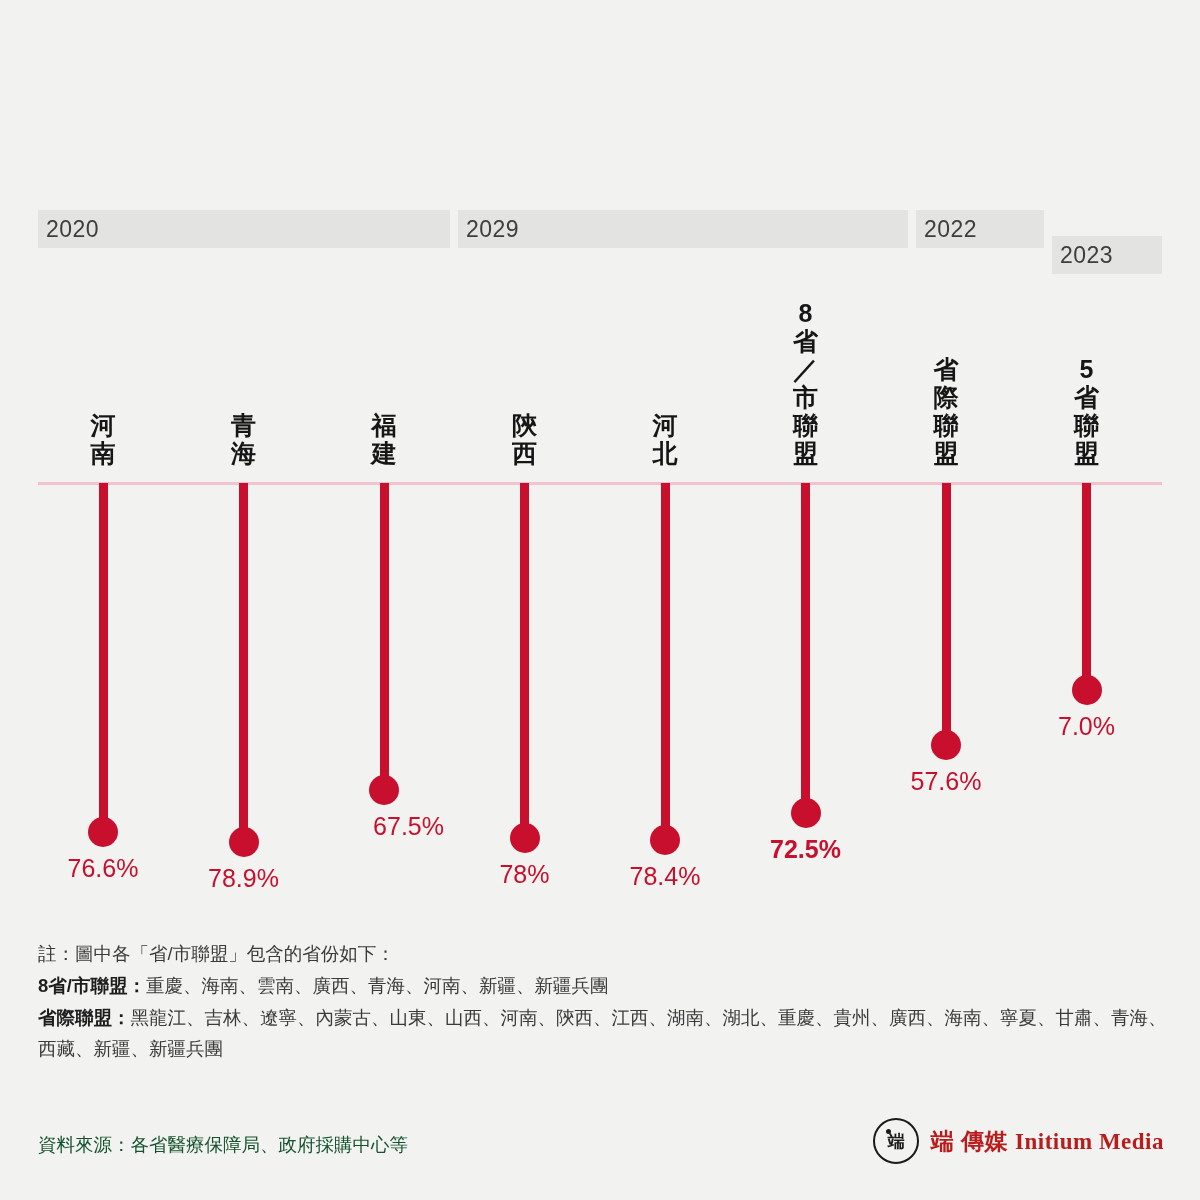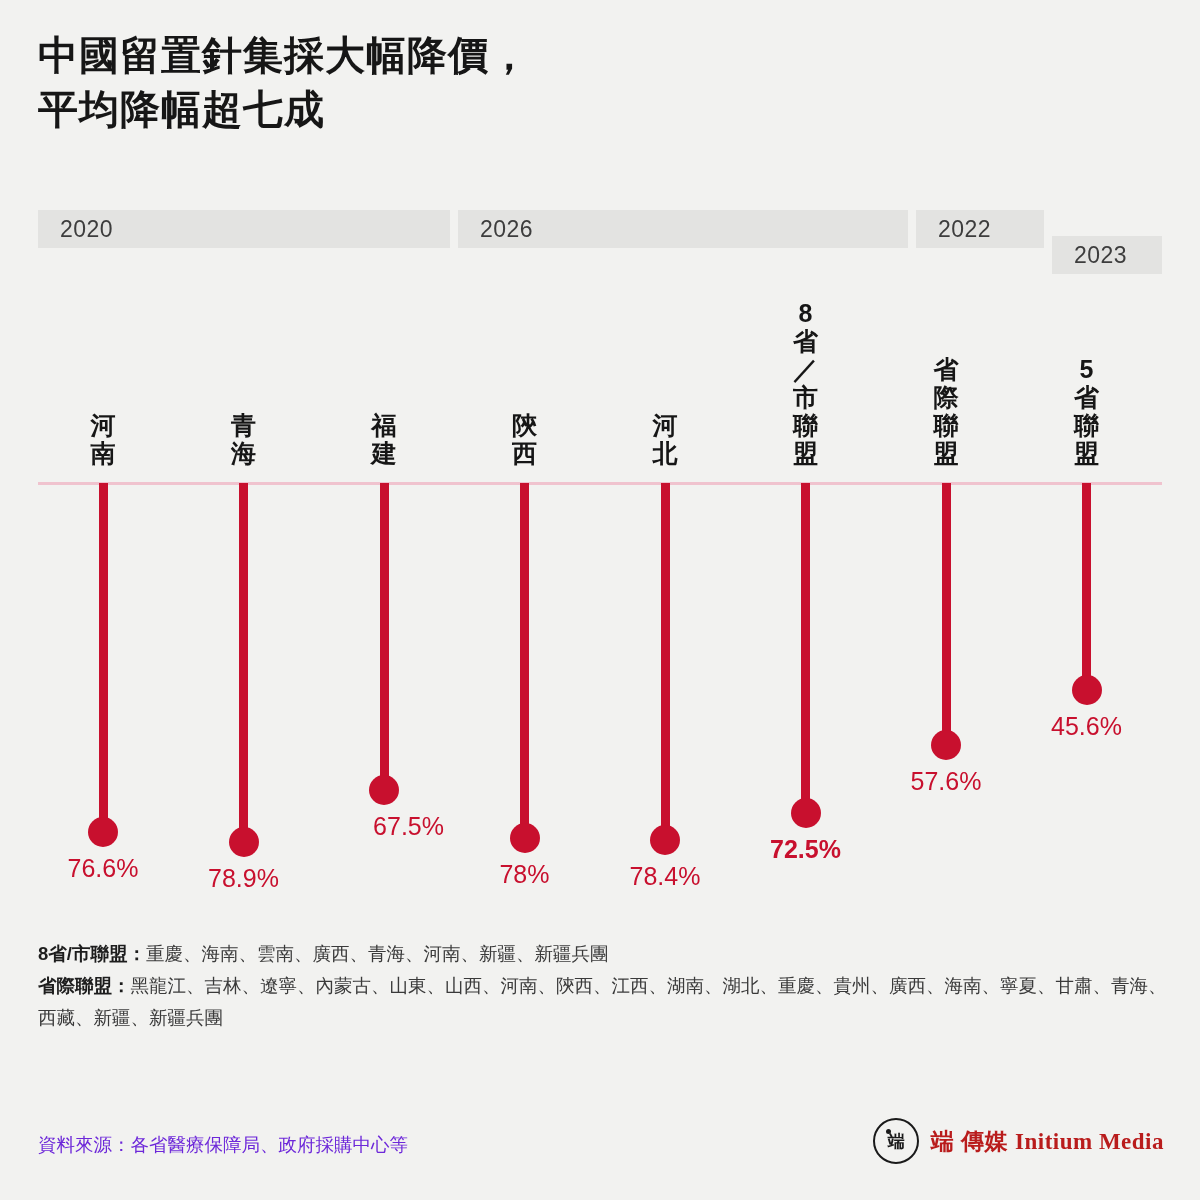--- a/index.html
+++ b/index.html
@@ -47,21 +47,21 @@
     top: 0;
     height: 38px;
     background: #e3e3e1;
     box-sizing: border-box;
     display: flex;
     align-items: center;
   }
   .year-cell span {
     font-size: 23px;
     color: #3d3d3d;
-    padding-left: 22px;
+    padding-left: 8px;
     letter-spacing: 0.5px;
   }
 
   
   .plot {
     position: absolute;
     left: 0;
     top: 0;
     width: 1200px;
     height: 1200px;
@@ -122,21 +122,21 @@
     white-space: normal;
   }
   .notes b {
     color: #1d1d1d;
   }
   .source {
     position: absolute;
     left: 38px;
     top: 1132px;
     font-size: 18.5px;
-    color: #6d28d9;
+    color: #14532d;
   }
 
   
   .logo {
     position: absolute;
     right: 36px;
     bottom: 36px;
     display: flex;
     align-items: center;
     gap: 12px;
@@ -178,29 +178,27 @@
   .logo-text .en {
     font-family: "Liberation Serif", "DejaVu Serif", serif;
     font-weight: bold;
   }
 </style>
 </head>
 <body>
 
 <div class="page">
 
-  <div class="title">中國留置針集採大幅降價，
-平均降幅超七成</div>
 
   <div class="year-band">
       <div class="year-cell" style="left: 0px; width: 412px;">
         <span>2020</span>
       </div>
       <div class="year-cell" style="left: 420px; width: 450px;">
-        <span>2026</span>
+        <span>2029</span>
       </div>
       <div class="year-cell" style="left: 878px; width: 128px;">
         <span>2022</span>
       </div>
       <div class="year-cell" style="left: 1014px; width: 110px; margin-top: 26px;">
         <span>2023</span>
       </div>
     </div>
 
   <div class="plot">
@@ -255,30 +253,31 @@
       <div class="dot" style="left: 931px; top: 730.08px;"></div>
       <div class="value" style="top: 767.08px; left: 886px; width: 120px; text-align: center;">57.6%</div>
       <div class="vlabel" style="left: 929px; top: 355px;">
         <span class="ch">省</span>
         <span class="ch">際</span>
         <span class="ch">聯</span>
         <span class="ch">盟</span>
       </div>
       <div class="stem" style="left: 1082px; top: 483px; height: 207.48px;"></div>
       <div class="dot" style="left: 1071.5px; top: 675.48px;"></div>
-      <div class="value" style="top: 712.48px; left: 1026.5px; width: 120px; text-align: center;">45.6%</div>
+      <div class="value" style="top: 712.48px; left: 1026.5px; width: 120px; text-align: center;">7.0%</div>
       <div class="vlabel" style="left: 1069.5px; top: 355px;">
         <span class="ch">5</span>
         <span class="ch">省</span>
         <span class="ch">聯</span>
         <span class="ch">盟</span>
       </div>
     </div>
 
   <div class="notes">
+    <div class="line">註：圖中各「省/市聯盟」包含的省份如下：</div>
     <div class="line">
       <b>8省/市聯盟：</b><span>重慶、海南、雲南、廣西、青海、河南、新疆、新疆兵團</span>
     </div>
     <div class="line">
       <b>省際聯盟：</b><span>黑龍江、吉林、遼寧、內蒙古、山東、山西、河南、陝西、江西、湖南、湖北、重慶、貴州、廣西、海南、寧夏、甘肅、青海、西藏、新疆、新疆兵團</span>
     </div>
   </div>
 
   <div class="source">資料來源：各省醫療保障局、政府採購中心等</div>
 

